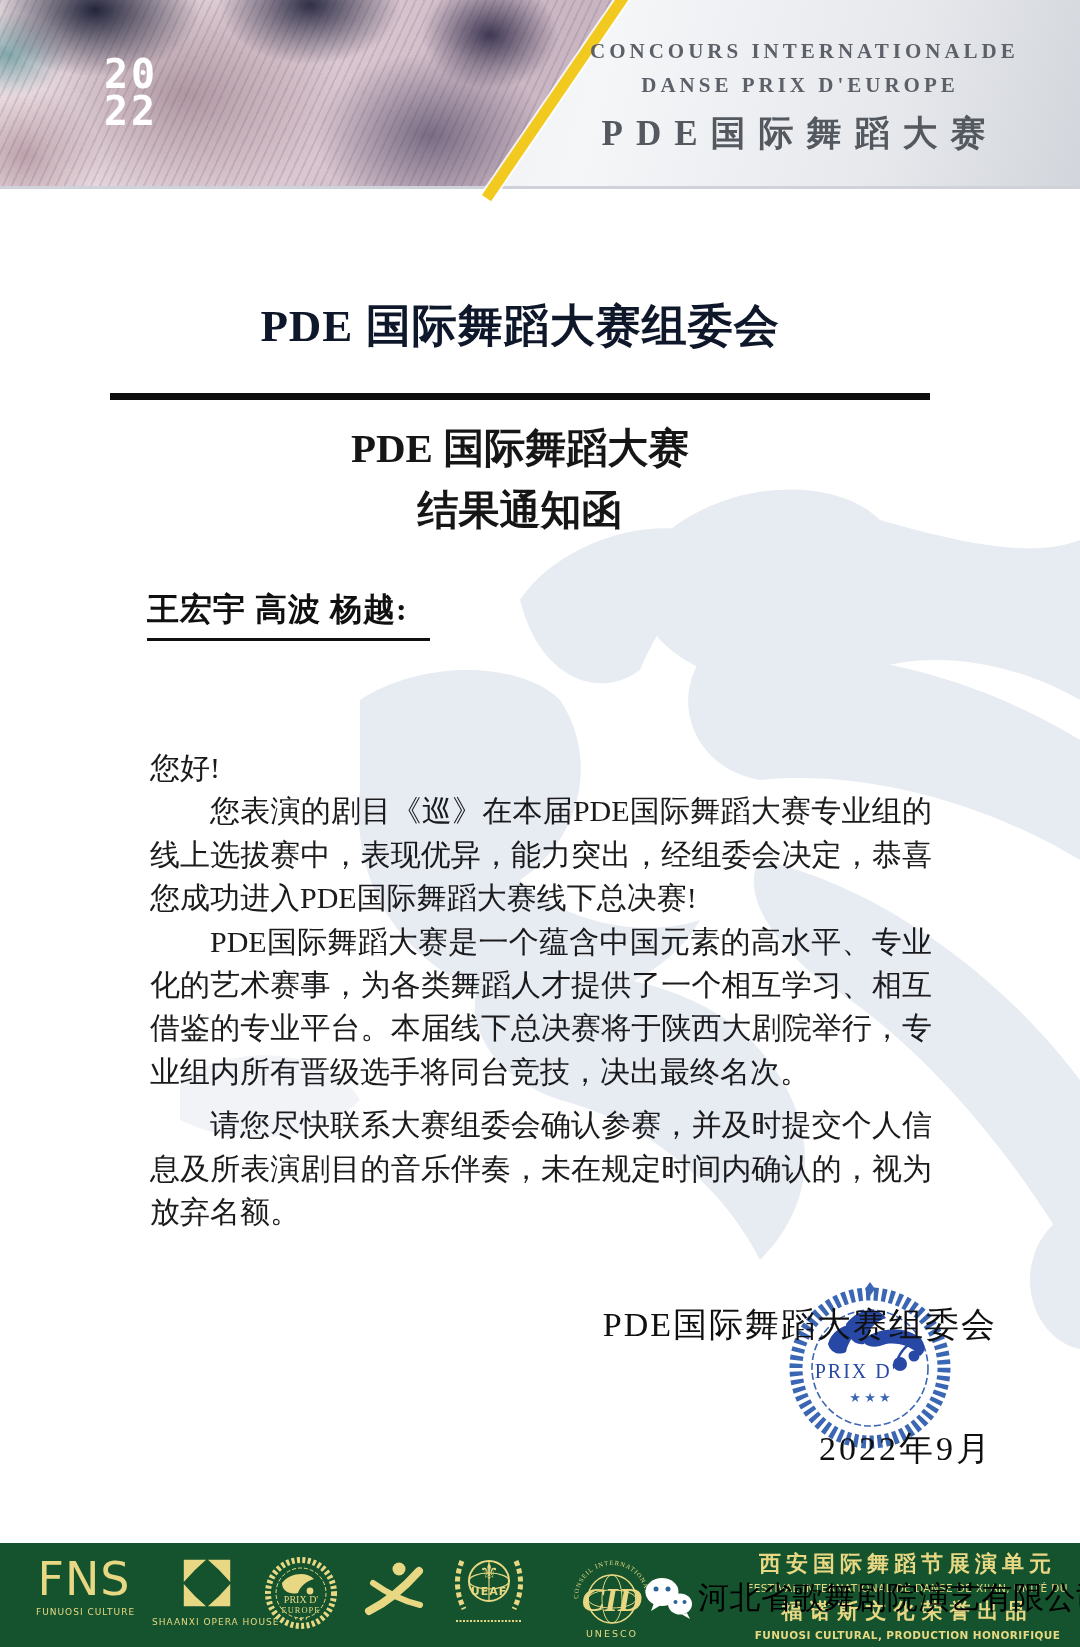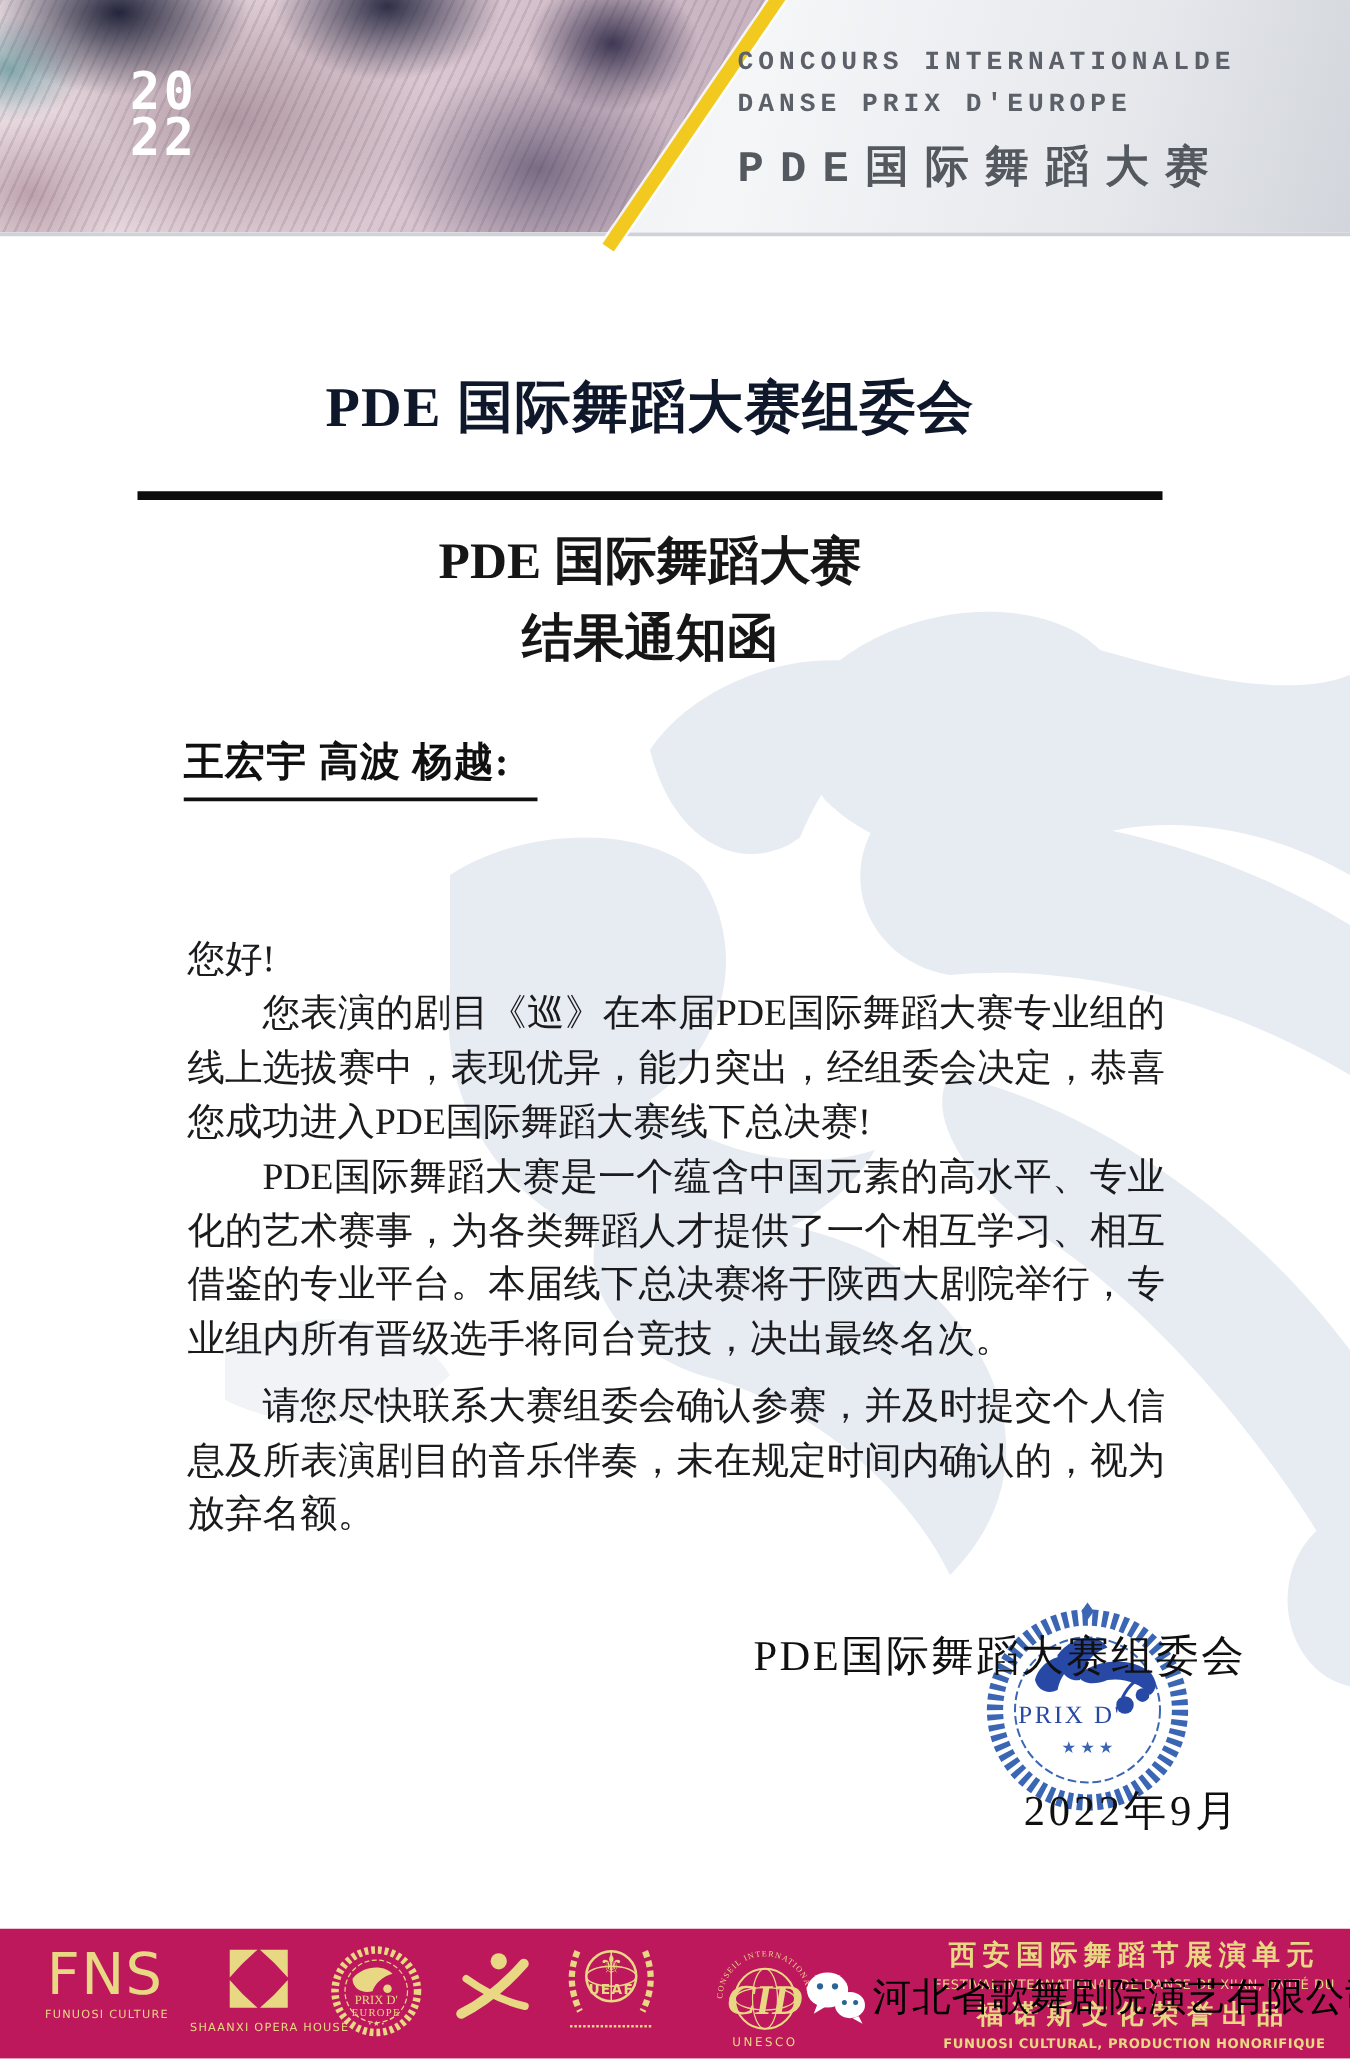--- a/index.html
+++ b/index.html
@@ -22,22 +22,22 @@
       radial-gradient(ellipse 85px 60px at 8px 55px, rgba(38,118,122,.55), rgba(38,118,122,0) 70%),
       radial-gradient(ellipse 110px 60px at 575px 175px, rgba(72,98,138,.45), rgba(72,98,138,0) 72%),
       linear-gradient(110deg,#f0e3e7 0%,#e2cfd7 40%,#cfbac6 70%,#c3afbd 100%);}
   .hero-streaks{position:absolute;inset:0;
     background:repeating-linear-gradient(115deg, rgba(58,48,78,.12) 0 2px, rgba(0,0,0,0) 2px 8px);}
   .year-logo{position:absolute;left:104px;top:56px;color:#fff;
     font-family:"DejaVu Sans Mono",monospace;font-weight:bold;font-size:40px;line-height:36px;
     letter-spacing:3px;transform:scaleY(1.04);}
   .stripe{position:absolute;left:552px;top:-32px;width:11px;height:252px;background:#f2ca1f;
     transform:rotate(34.3deg);box-shadow:2px 0 0 rgba(255,255,255,.85),-2px 0 0 rgba(255,255,255,.85);}
-  .header-text{position:absolute;right:70px;top:34px;width:420px;
-    font-family:Liberation Mono, monospace;color:#5c6068;}
+  .header-text{position:absolute;right:70px;top:34px;width:420px;text-align:center;
+    font-family:Liberation Serif, serif;color:#5c6068;}
   .header-text .fr{font-size:21px;font-weight:bold;letter-spacing:4px;line-height:34px;white-space:nowrap;}
   .header-text .cn{margin-top:8px;font-size:35px;font-weight:bold;letter-spacing:13px;color:#54585f;white-space:nowrap;}
 
   
   .watermark{position:absolute;left:0;top:0;width:1080px;height:1647px;pointer-events:none;}
 
   
   .org-title{position:absolute;left:110px;top:296px;width:820px;text-align:center;
     font-size:45px;font-weight:bold;color:#0f172a;letter-spacing:1px;}
   .divider{position:absolute;left:110px;top:393px;width:820px;height:7px;background:#0d0d0d;}
@@ -50,21 +50,21 @@
   .body-text p{margin:0;text-indent:2em;}
   .body-text p.greet{text-indent:0;}
   .body-text p.last{margin-top:10px;}
 
   
   .seal{position:absolute;left:778px;top:1276px;width:184px;height:184px;opacity:.92;}
   .sig-org{position:absolute;right:83px;top:1302px;font-size:34px;color:#101010;letter-spacing:2px;text-align:right;}
   .sig-date{position:absolute;right:87px;top:1426px;font-size:34px;color:#101010;letter-spacing:3px;}
 
   
-  .footer{position:absolute;left:0;top:1543px;width:1080px;height:104px;background:#be185d;color:#e9d883;}
+  .footer{position:absolute;left:0;top:1543px;width:1080px;height:104px;background:#14532d;color:#e9d883;}
   .logo{position:absolute;text-align:center;}
   .fns{left:36px;top:12px;width:96px;}
   .fns .mark{font-family:"DejaVu Sans",sans-serif;font-size:46px;line-height:48px;font-weight:400;letter-spacing:1px;}
   .caption{font-family:"DejaVu Sans",sans-serif;font-size:9px;letter-spacing:1px;margin-top:4px;white-space:nowrap;}
   .shaanxi{left:152px;top:14px;width:110px;}
   .prixde{left:262px;top:10px;width:78px;}
   .dancer{left:362px;top:16px;width:64px;}
   .ueaf{left:446px;top:6px;width:86px;}
   .cid{left:566px;top:6px;width:92px;}
   .unit-block{position:absolute;left:735px;top:6px;width:345px;text-align:center;}

